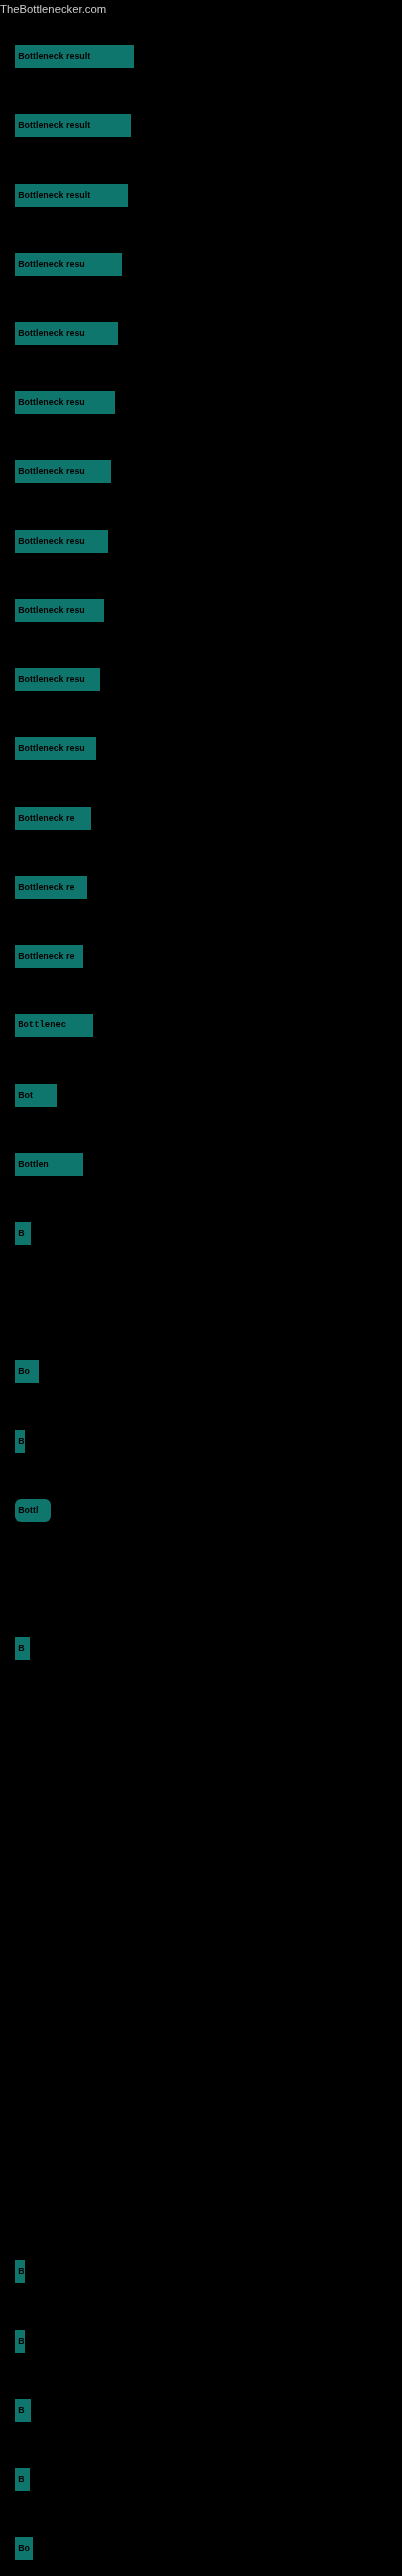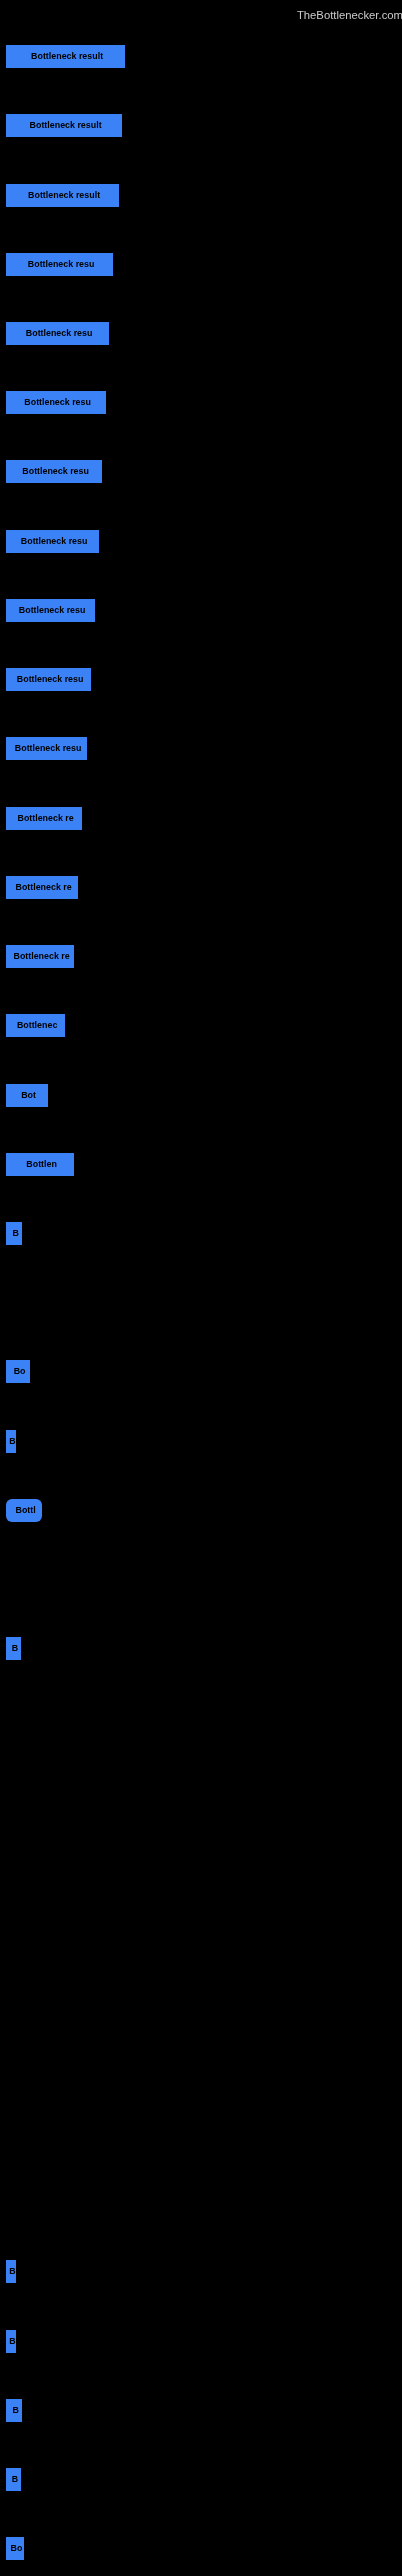--- a/index.html
+++ b/index.html
@@ -10,40 +10,39 @@
 
     body {
       width: 403px;
       min-height: 2576px;
       background-color: #000000;
       font-family: Arial, sans-serif;
       position: relative;
     }
 
     .site-title {
-      text-align: right;
+      text-align: left;
       color: #cccccc;
       font-size: 11.3px;
-      padding: 9px 0;
+      padding: 3px 0;
       position: absolute;
       top: 0;
       left: 0;
       right: 0;
     }
 
     .bottleneck-bar {
       position: absolute;
-      left: 6px;
+      left: 15px;
       height: 22.5px;
-      background-color: #3b82f6;
+      background-color: #0f766e;
       display: flex;
       align-items: center;
       padding-left: 3.2px;
       overflow: hidden;
-      justify-content: center;
     }
 
     .bottleneck-bar span {
       color: #000000;
       font-size: 8.9px;
       font-weight: bold;
       white-space: nowrap;
     }
   </style>
 </head>
@@ -87,21 +86,21 @@
     </div>
     <div class="bottleneck-bar" style="top: 807px; width: 76px;">
       <span>Bottleneck re</span>
     </div>
     <div class="bottleneck-bar" style="top: 876px; width: 72px;">
       <span>Bottleneck re</span>
     </div>
     <div class="bottleneck-bar" style="top: 945px; width: 68px;">
       <span>Bottleneck re</span>
     </div>
-    <div class="bottleneck-bar" style="top: 1014px; width: 59px;">
+    <div class="bottleneck-bar" style="top: 1014px; width: 78px; font-family: Liberation Mono, monospace;">
       <span>Bottlenec</span>
     </div>
     <div class="bottleneck-bar" style="top: 1084px; width: 42px;">
       <span>Bot</span>
     </div>
     <div class="bottleneck-bar" style="top: 1153px; width: 68px;">
       <span>Bottlen</span>
     </div>
     <div class="bottleneck-bar" style="top: 1222px; width: 16px;">
       <span>B</span>

